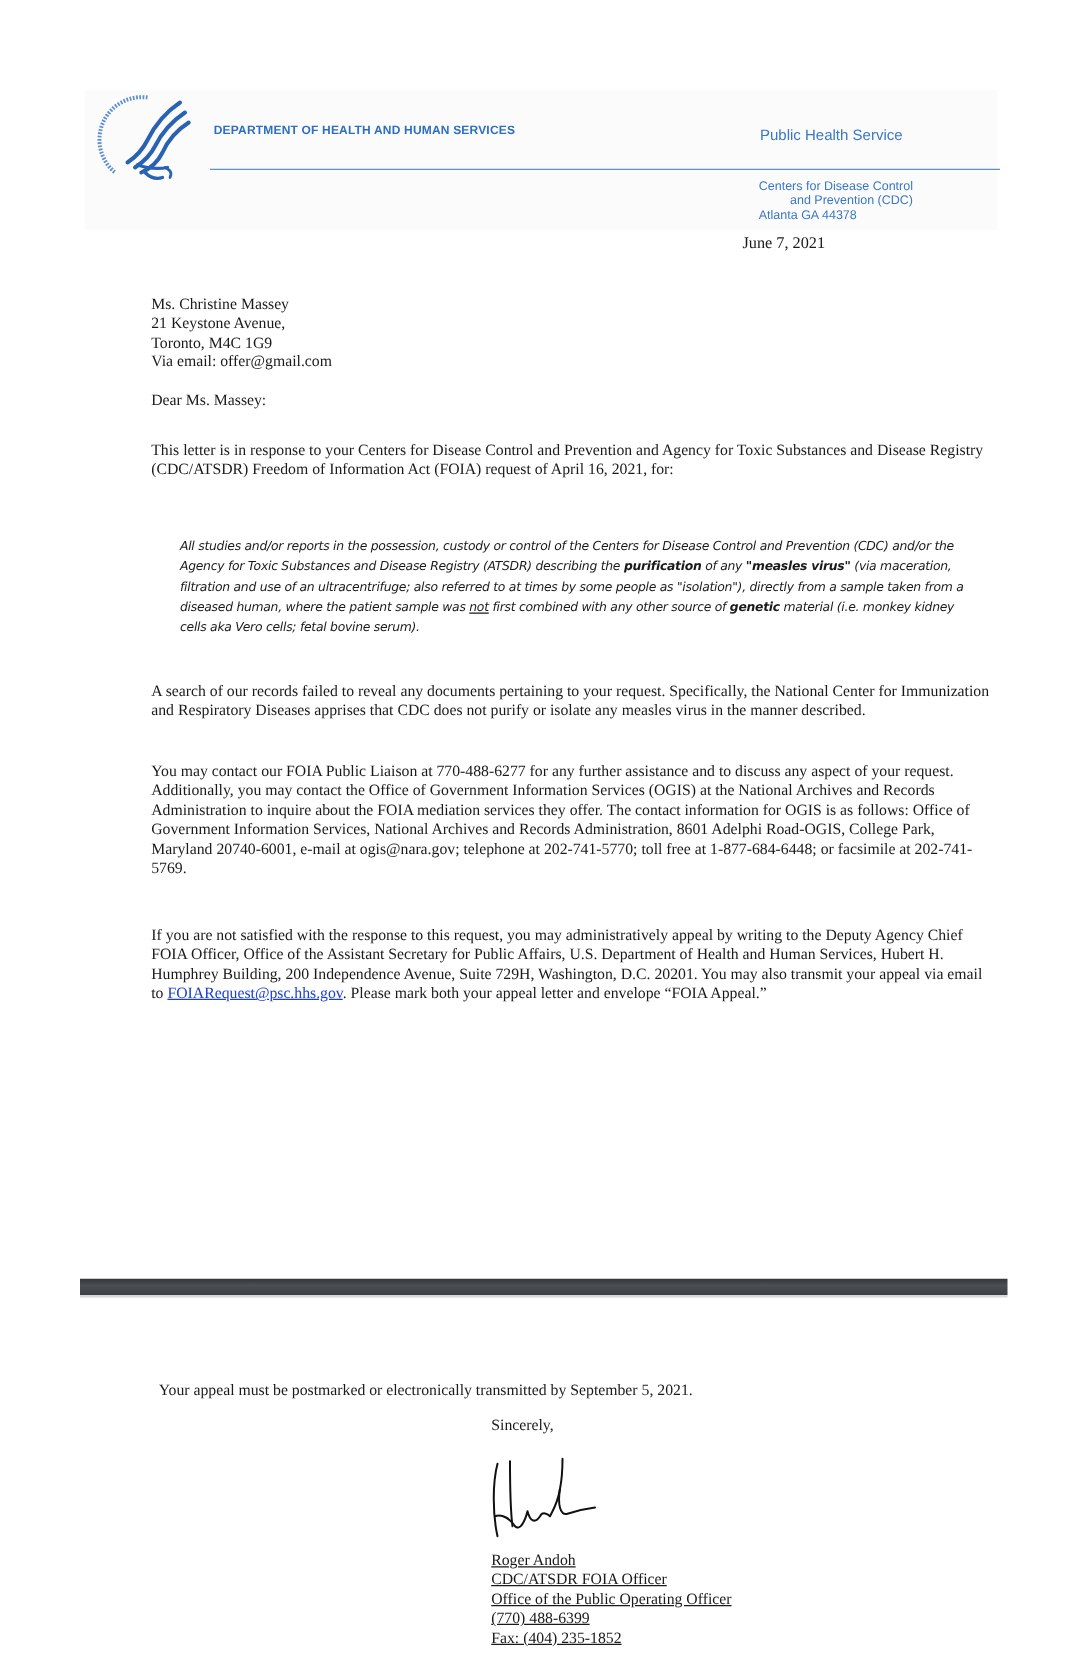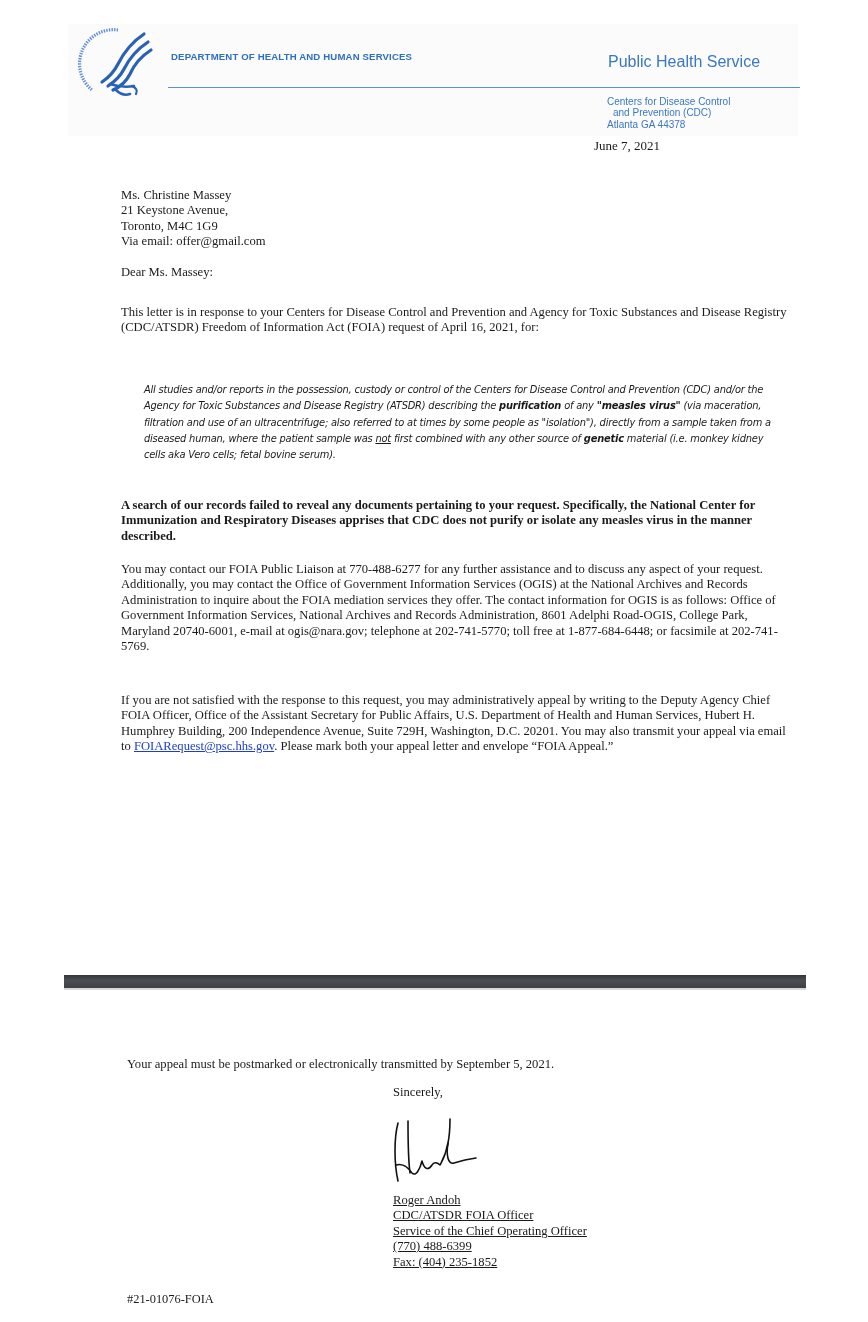--- a/index.html
+++ b/index.html
@@ -1,39 +1,39 @@
 <!DOCTYPE html>
 <html><head>
   <meta charset="utf-8">
   <style>
     html, body { margin: 0; padding: 0; background: #ffffff; }
     body { width: 868px; height: 1322px; position: relative; overflow: hidden;
            font-family: "Liberation Serif", "DejaVu Serif", serif; color: #1a1a1a; }
-    .abs { position: absolute; }
+    .abs { position: absolute; margin-top: 48px; }
     .letterhead-bg { left: 68px; top: 24px; width: 730px; height: 112px; background: #fbfbfb; }
     .logo { left: 74px; top: 24px; width: 88px; height: 76px; }
     .dept { left: 171px; top: 51px; font-family: "Liberation Sans", "DejaVu Sans", sans-serif;
             font-size: 9.6px; font-weight: bold; color: #2e6fc0; letter-spacing: 0.15px; }
     .phs { left: 608px; top: 53px; font-family: "Liberation Sans", "DejaVu Sans", sans-serif;
-           font-size: 16px; color: #3a78c4; text-align: right; }
+           font-size: 12px; color: #3a78c4; text-align: right; }
     .hrule { left: 168px; top: 87px; width: 632px; height: 1px; background: #5b8fd1; }
     .cdc { left: 607px; top: 96px; font-family: "Liberation Sans", "DejaVu Sans", sans-serif;
            font-size: 10px; line-height: 11.3px; color: #3a78c4; }
-    .cdc div:nth-child(2) { padding-left: 6px; }
+    .cdc div:nth-child(2) { padding-left: 6px; text-align: right; }
     .date { left: 594px; top: 138px; font-size: 13px; }
     .txt { font-size: 12.6px; line-height: 15.4px; }
     .recipient { left: 121px; top: 188px; }
     .salutation { left: 121px; top: 265px; }
     .para { left: 121px; width: 672px; }
     .p1 { top: 305px; }
     .quote { left: 144px; top: 382px; width: 630px; font-family: "DejaVu Sans", "Liberation Sans", sans-serif;
              font-style: italic; font-size: 9.9px; line-height: 16.3px; color: #1a1a1a; letter-spacing: -0.2px; }
     .quote b { font-weight: bold; }
     .quote u { }
-    .p2 { top: 498px; font-weight: bold; }
+    .p2 { top: 498px; }
     .p3 { top: 562px; }
     .p4 { top: 693px; }
     .p4 a { color: #1a3ecf; text-decoration: underline; text-align: right; }
     .sep { left: 64px; top: 975px; width: 742px; height: 13px;
            background: linear-gradient(#333539, #4b4e53 40%, #3e4045); border-bottom: 2px solid #d8d8d8; }
     .deadline { left: 127px; top: 1057px; text-align: right; }
     .closing { left: 393px; top: 1085px; }
     .signature { left: 388px; top: 1103px; width: 100px; height: 80px; }
     .signer { left: 393px; top: 1193px; text-decoration: underline; }
     .ref { left: 127px; top: 1292px; font-size: 12.4px; text-align: right; }
@@ -98,18 +98,18 @@
     <path d="M10 20 C6 35 6 60 10 78" fill="none" stroke="#111" stroke-width="1.6" stroke-linecap="round"></path>
     <path d="M20 18 C20 35 20 55 22 70" fill="none" stroke="#111" stroke-width="1.6" stroke-linecap="round"></path>
     <path d="M8 62 C14 60 20 64 24 70 C28 74 32 66 34 58 C36 66 40 68 44 62 C46 58 50 60 52 62 C54 58 58 52 60 40 C62 30 62 22 62 16" fill="none" stroke="#111" stroke-width="1.6" stroke-linecap="round" stroke-linejoin="round"></path>
     <path d="M60 40 C58 52 60 62 66 60 C72 58 80 56 88 55" fill="none" stroke="#111" stroke-width="1.6" stroke-linecap="round"></path>
   </svg>
 </div>
 
 <div class="abs txt signer">
   <div>Roger Andoh</div>
   <div>CDC/ATSDR FOIA Officer</div>
-  <div>Service of the Chief Operating Officer</div>
+  <div>Office of the Public Operating Officer</div>
   <div>(770) 488-6399</div>
   <div>Fax: (404) 235-1852</div>
 </div>
 
 <div class="abs ref">#21-01076-FOIA</div>
 
 </body></html>

